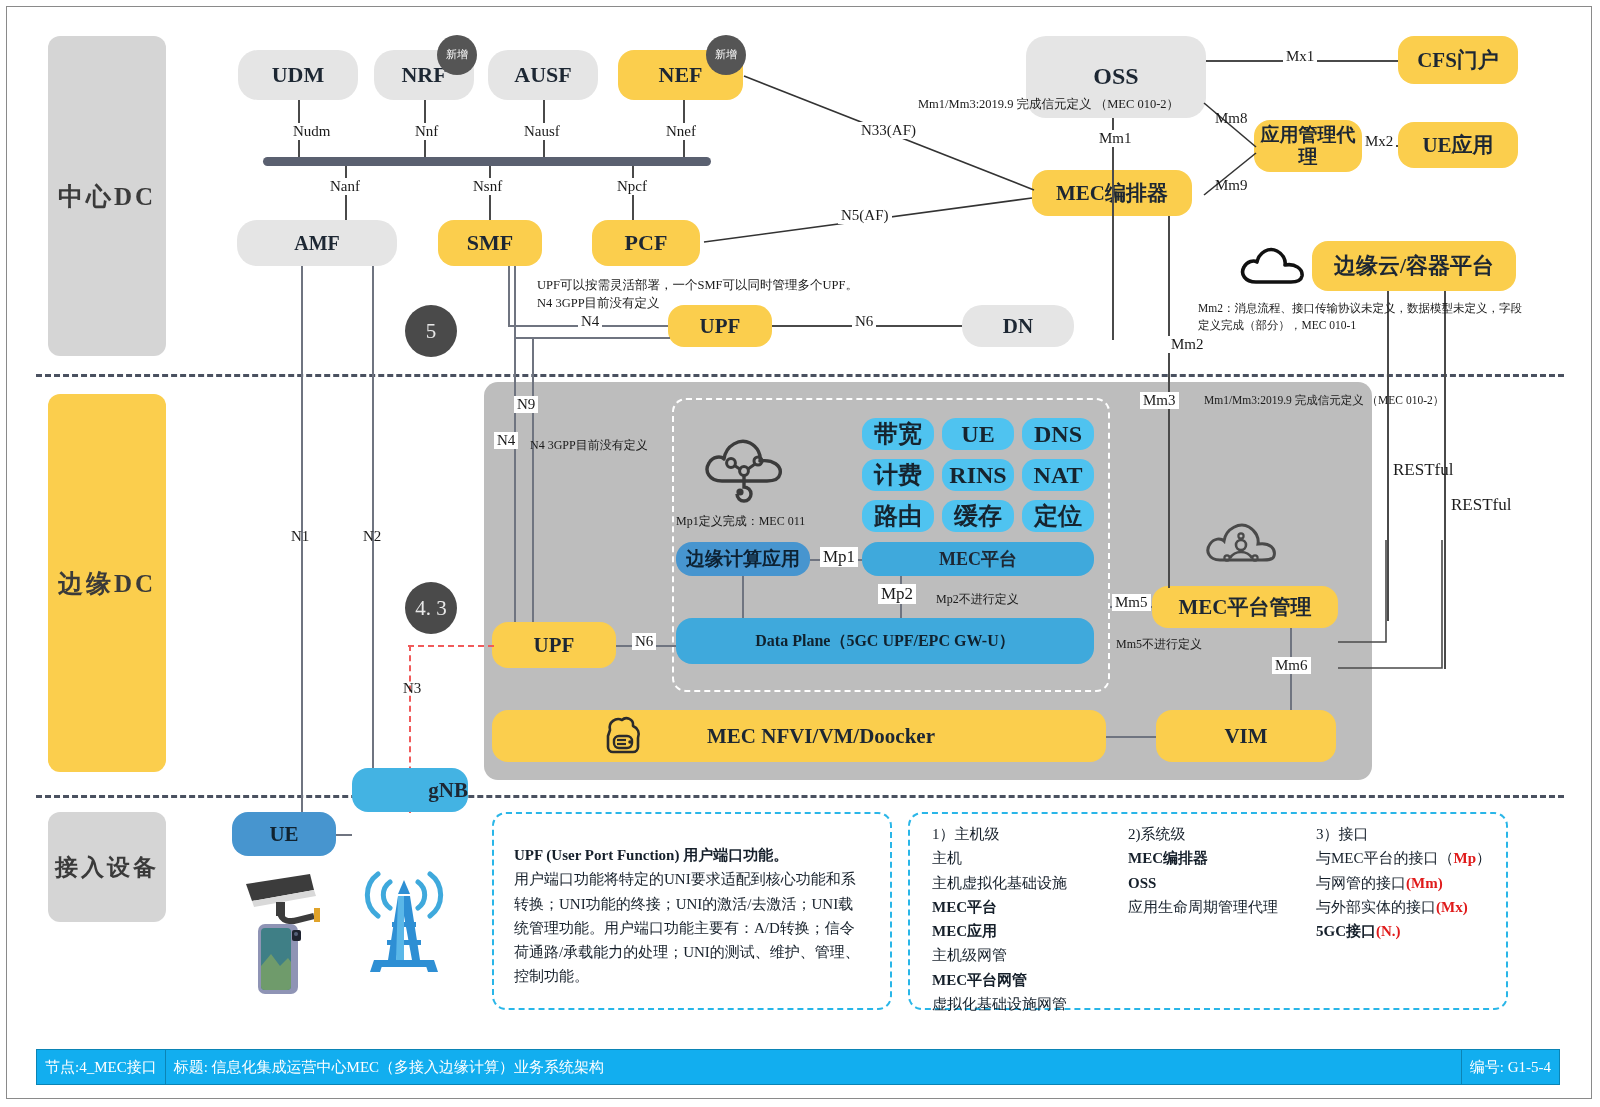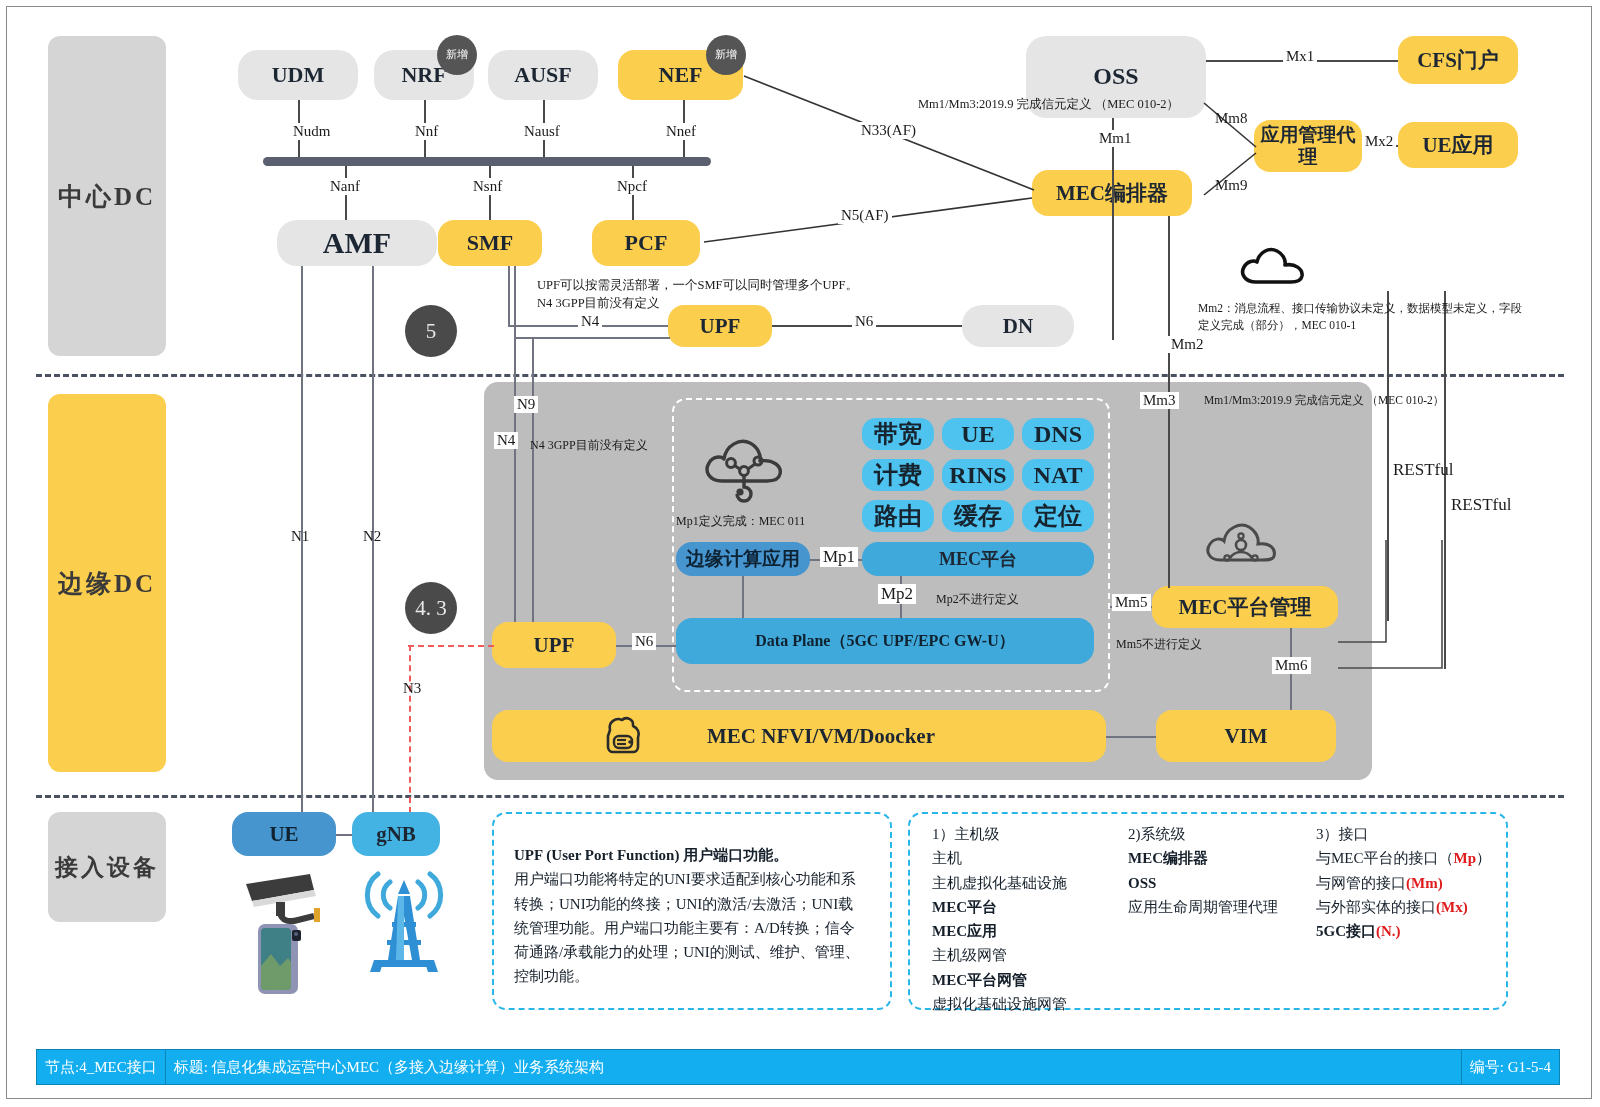--- a/index.html
+++ b/index.html
@@ -127,21 +127,21 @@
   <div class="bus" style="left:263px;top:157px;width:448px;height:9px;"></div>
 
   <div class="ln v" style="left:345px;top:166px;height:58px;"></div>
   <div class="ln v" style="left:489px;top:166px;height:58px;"></div>
   <div class="ln v" style="left:632px;top:166px;height:58px;"></div>
 
   <div class="lab" style="left:327px;top:178px;">Nanf</div>
   <div class="lab" style="left:470px;top:178px;">Nsnf</div>
   <div class="lab" style="left:614px;top:178px;">Npcf</div>
 
-  <div class="node n-blue" style="left:237px;top:220px;width:160px;height:46px;font-size:30px;margin-left:40px;">
+  <div class="node n-blue" style="left:237px;top:220px;width:160px;height:46px;font-size:20px;">
       <span>AMF</span>
     </div>
   <div class="node n-yellow" style="left:438px;top:220px;width:104px;height:46px;font-size:22px;">
       <span>SMF</span>
     </div>
   <div class="node n-yellow" style="left:592px;top:220px;width:108px;height:46px;font-size:22px;">
       <span>PCF</span>
     </div>
 
   <div class="note" style="left:537px;top:276px;">UPF可以按需灵活部署，一个SMF可以同时管理多个UPF。</div>
@@ -204,20 +204,23 @@
   <svg style="position:absolute;left:700px;top:190px;width:335px;height:60px;">
     <line x1="4" y1="52" x2="332" y2="8" stroke="#333" stroke-width="1.6"></line>
   </svg>
   <div class="lab" style="left:838px;top:207px;">N5(AF)</div>
 
   <span style="position:absolute;left:1238px;top:240px;">
     <svg class="icon" width="70" height="48" viewBox="0 0 70 48">
       <path d="M18 42 C7 42 2 34 6 27 C9 21 16 20 19 22 C21 12 31 7 39 11 C45 14 48 20 47 25 C57 23 65 29 64 36 C63 41 58 42 53 42 Z" fill="none" stroke="#111" stroke-width="3.6" stroke-linejoin="round"></path>
     </svg>
   </span>
+  <div class="node n-yellow" style="left:1312px;top:241px;width:204px;height:50px;font-size:22px;">
+      <span>边缘云/容器平台</span>
+    </div>
 
   <div class="note wrap" style="left:1198px;top:300px;width:330px;font-size:11.5px;">Mm2：消息流程、接口传输协议未定义，数据模型未定义，字段定义完成（部分），MEC 010-1</div>
 
   <div class="ln v" style="left:1168px;top:216px;height:376px;"></div>
   <div class="ln v" style="left:1112px;top:118px;height:222px;"></div>
   <div class="lab" style="left:1168px;top:336px;">Mm2</div>
   <div class="lab" style="left:1140px;top:392px;">Mm3</div>
 
   <div class="ln v" style="left:1387px;top:291px;height:330px;"></div>
   <div class="ln v" style="left:1444px;top:291px;height:378px;"></div>
@@ -363,21 +366,21 @@
   <div class="marker" style="left:405px;top:305px;">
     <span>5</span>
     </div>
   <div class="marker" style="left:405px;top:582px;">
     <span>4. 3</span>
     </div>
 
   <div class="node n-dblue" style="left:232px;top:812px;width:104px;height:44px;font-size:21px;color:#10222f;">
       <span>UE</span>
     </div>
-  <div class="node n-lblue" style="left:352px;top:812px;width:88px;height:44px;font-size:21px;">
+  <div class="node n-lblue" style="left:352px;top:768px;width:116px;height:44px;font-size:21px;justify-content:flex-end;">
       <span>gNB</span>
     </div>
   <div class="ln h thin" style="left:336px;top:834px;width:16px;"></div>
 
   <span style="position:absolute;left:240px;top:868px;">
     <svg class="icon" width="92" height="60" viewBox="0 0 92 60">
       <path d="M6 16 L70 6 L74 22 L12 33 Z" fill="#3c3c3c"></path>
       <path d="M12 33 L74 22 L76 28 L14 39 Z" fill="#d9d9d9"></path>
       <rect x="36" y="34" width="9" height="14" fill="#3c3c3c"></rect>
       <path d="M40 46 Q44 56 58 52 L74 48" stroke="#3c3c3c" stroke-width="6" fill="none"></path>

